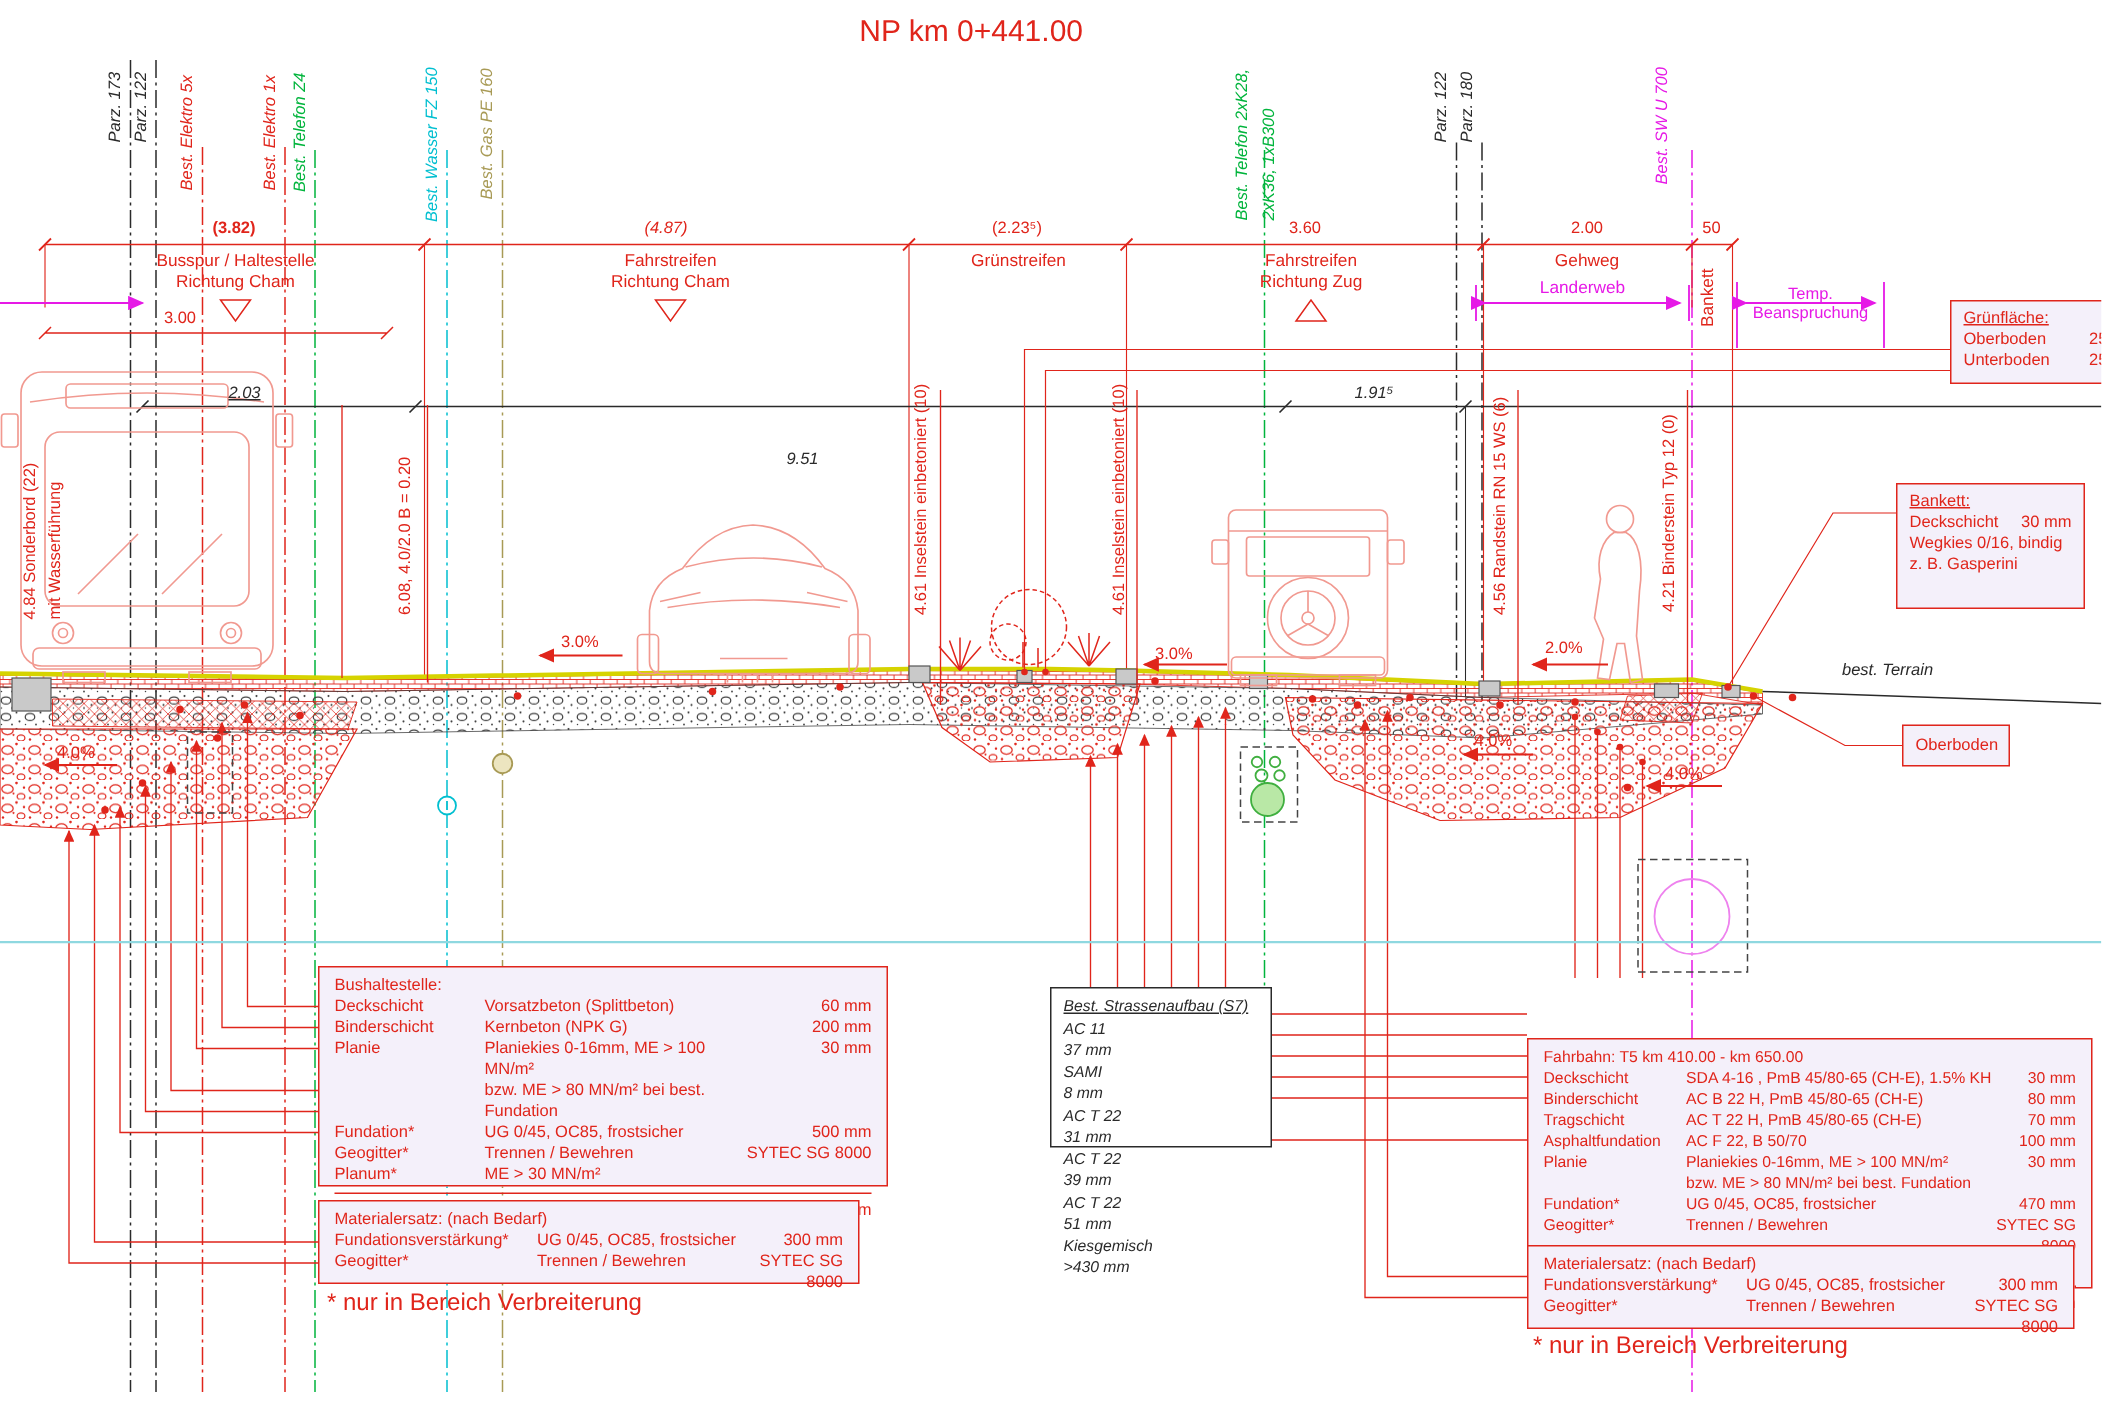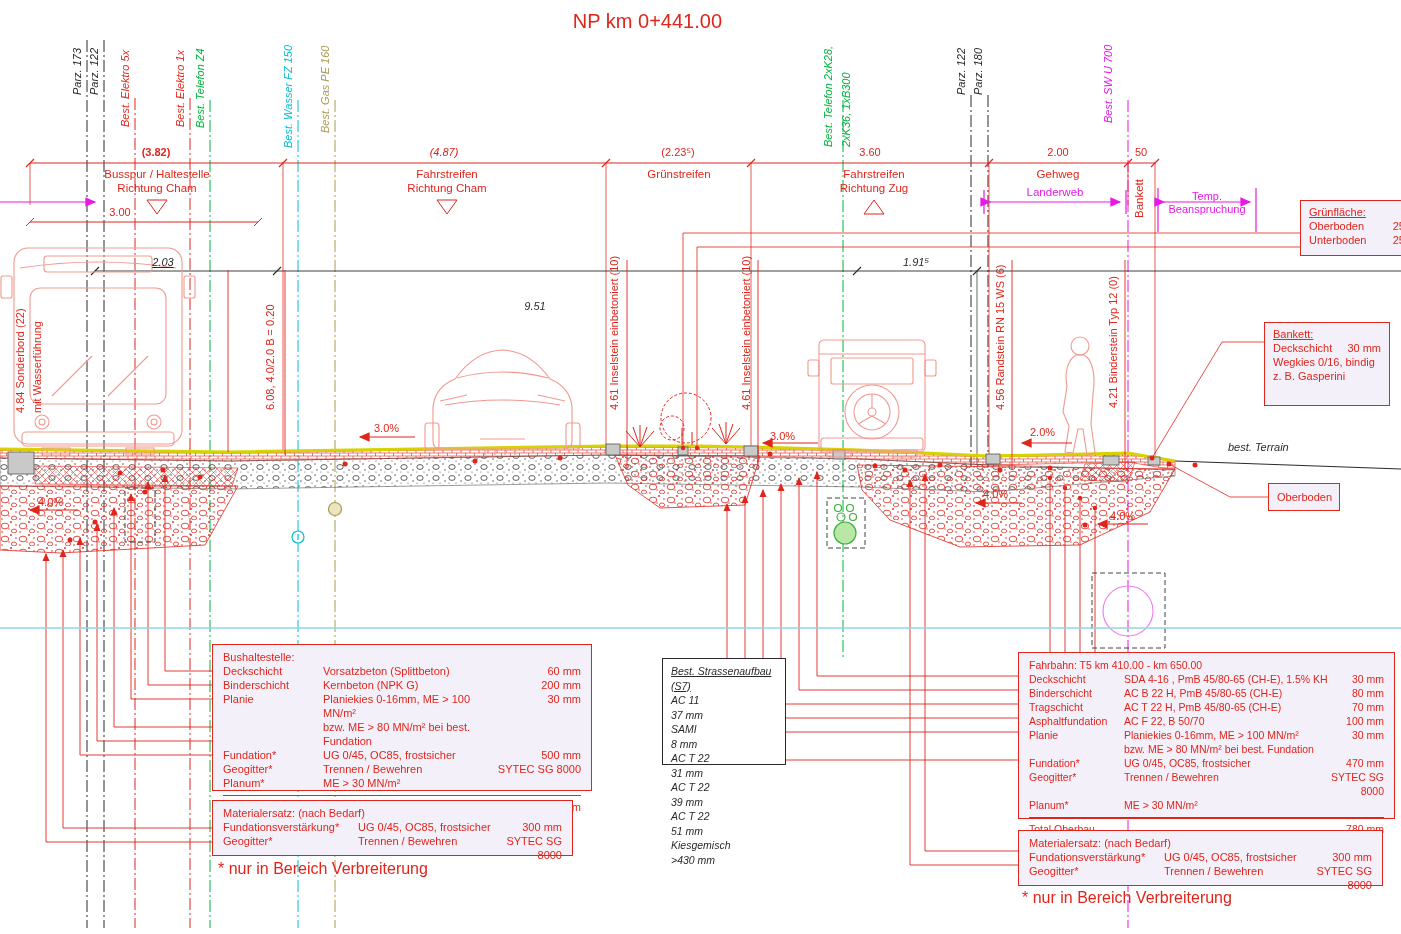--- a/index.html
+++ b/index.html
@@ -27,21 +27,21 @@
   .row{display:flex;}
   .c1{flex:0 0 100px;}
   .c2{flex:1 1 auto;}
   .c3{flex:0 0 90px;text-align:right;}
   .tot{border-top:1px solid #e0251b;margin-top:5px;padding-top:4px;display:flex;justify-content:space-between;}
   .wtbl{position:absolute;background:#fff;border:1px solid #2a2a2a;color:#2a2a2a;font-style:italic;
         font-size:10.5px;z-index:3;box-sizing:border-box;padding:5px 8px;line-height:14.5px;}
   .wrow{display:flex;justify-content:space-between;flex-direction:column;}
   .fb .c1{flex:0 0 95px;}
   .fb .c3{flex:0 0 56px;}
-  .fb{font-size:10.5px;}
+  .fb{font-size:10.5px;margin-top:40px;}
   .m .c1{flex:0 0 135px;}
   .m .c3{flex:0 0 62px;}
   .note{position:absolute;color:#e0251b;font-size:16px;z-index:3;white-space:nowrap;}
 </style>
 </head>
 <body>
 
 <div id="stage">
 
 <svg id="draw" width="1401" height="934" viewBox="0 0 1401 934">
@@ -420,21 +420,21 @@
         <span class="c3">300 mm</span>
       </div>
   <div class="row">
         <span class="c1">Geogitter*</span>
         <span class="c2">Trennen / Bewehren</span>
         <span class="c3">SYTEC SG 8000</span>
       </div>
 </div>
 <div class="note" style="left:218px;top:860px;">* nur in Bereich Verbreiterung</div>
 
-<div class="wtbl" style="left:662px;top:658px;width:124px;height:107px;">
+<div class="wtbl" style="left:700px;top:658px;width:148px;height:107px;">
   <div style="text-decoration:underline;">Best. Strassenaufbau (S7)</div>
   <div class="wrow">
         <span>AC 11</span>
         <span>37 mm</span>
       </div>
   <div class="wrow">
         <span>SAMI</span>
         <span>8 mm</span>
       </div>
   <div class="wrow">

